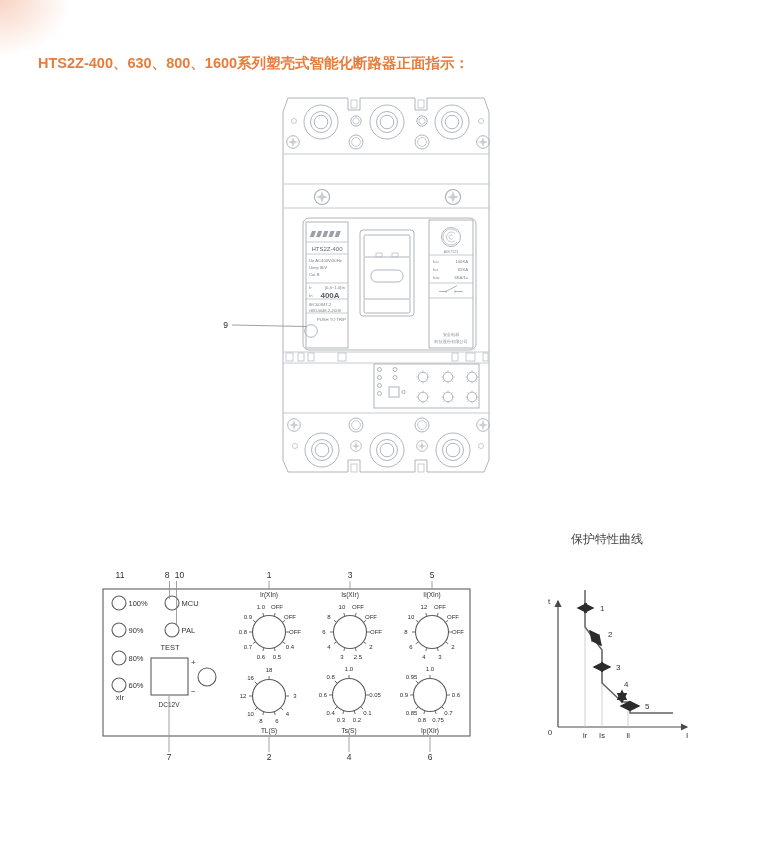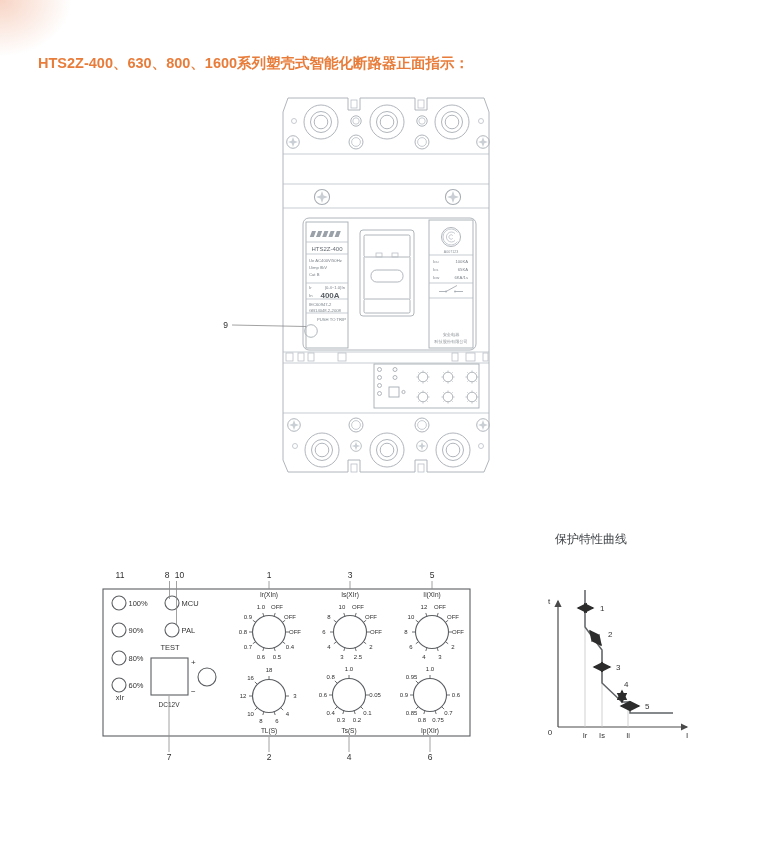--- a/index.html
+++ b/index.html
@@ -3,21 +3,21 @@
 <meta charset="utf-8">
 <style>
   html,body{margin:0;padding:0;background:#fff;}
   .page{position:relative;width:770px;height:845px;background:#fff;overflow:hidden;
         font-family:"Liberation Sans",sans-serif;}
   .page::before{content:"";position:absolute;inset:0;pointer-events:none;
         background:radial-gradient(95px 75px at 0 0, rgba(238,160,125,0.45), rgba(255,255,255,0) 75%);}
   .title{position:absolute;left:38px;top:44px;font-size:14.5px;font-weight:bold;color:#e87c3a;white-space:nowrap;}
   .caption{position:absolute;top:531px;font-size:12px;color:#3f4347;white-space:nowrap;}
   .caption-left{left:37px;}
-  .caption-right{left:555px;text-align:right;}
+  .caption-right{left:571px;text-align:right;}
   svg{position:absolute;overflow:visible;}
   
   .la{fill:none;stroke:#a7adb3;stroke-width:0.9;}
   .la2{fill:none;stroke:#b9bfc5;stroke-width:0.8;}
   .star-fill{fill:#c9cfd4;stroke:none;}
   .np{font-size:4.2px;fill:#7c838a;}
   .np-s{font-size:3.6px;fill:#8d949b;}
   .np-model{font-size:6px;fill:#646b72;}
   .np-big{font-size:8px;font-weight:bold;fill:#5a6066;}
   .np-co{font-size:4.2px;fill:#8d9399;}

